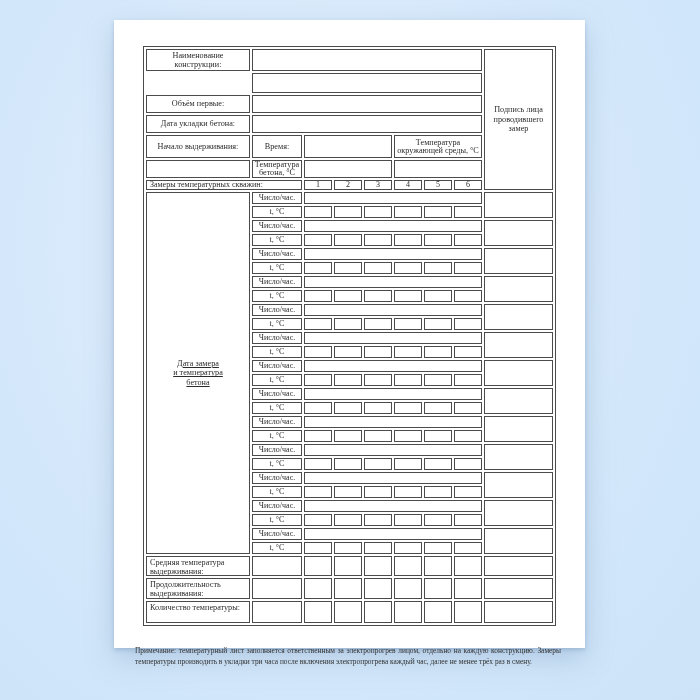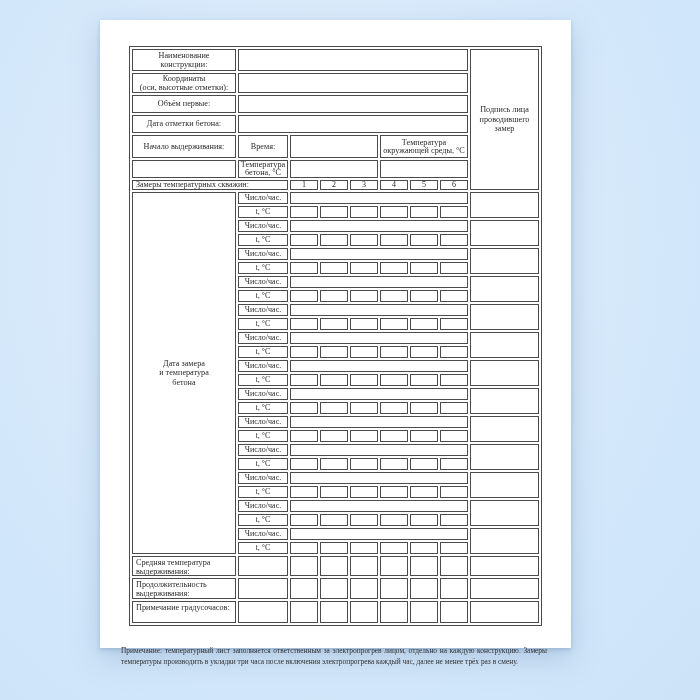--- a/index.html
+++ b/index.html
@@ -4,21 +4,21 @@
 <style>
   html,body{margin:0;padding:0;}
   .backdrop{
     position:relative;
     width:700px;height:700px;
     background: radial-gradient(ellipse at 45% 35%, #e2effc 0%, #d9eafb 40%, #d0e6fa 75%, #cde3f8 100%);
     overflow:hidden;
   }
   .page{
     position:absolute;
-    left:100px; top:20px;
+    left:114px; top:20px;
     width:471px; height:628px;
     background:#ffffff;
     box-shadow: 0 2px 4px rgba(125,155,190,.45), 0 10px 26px rgba(125,155,190,.40);
   }
   .formgrid{
     position:absolute;
     left:29px; top:26px;
     display:grid;
     grid-template-columns: 104px 50px repeat(6, 28px) 69px;
     grid-template-rows: 22px 20px 18px 18px 23px 18px 10px repeat(26, 12px) 20px 21px 22px;
@@ -55,43 +55,42 @@
   }
 </style>
 </head>
 <body>
 
 <div class="backdrop">
   <div class="page">
     <div class="formgrid">
         <div class="cell" style="grid-area: 1 / 1 / span 1 / span 1;">Наименование<br>конструкции:</div>
         <div class="cell" style="grid-area: 1 / 2 / span 1 / span 7;"></div>
-        <div class="cell" style="grid-area: 2 / 1 / span 1 / span 1;">Координаты<br>(оси, высотные отметки):</div>
         <div class="cell" style="grid-area: 2 / 2 / span 1 / span 7;"></div>
         <div class="cell" style="grid-area: 3 / 1 / span 1 / span 1;">Объём первые:</div>
         <div class="cell" style="grid-area: 3 / 2 / span 1 / span 7;"></div>
-        <div class="cell" style="grid-area: 4 / 1 / span 1 / span 1;">Дата отметки бетона:</div>
+        <div class="cell" style="grid-area: 4 / 1 / span 1 / span 1;">Дата укладки бетона:</div>
         <div class="cell" style="grid-area: 4 / 2 / span 1 / span 7;"></div>
         <div class="cell" style="grid-area: 1 / 9 / span 7 / span 1;">Подпись  лица<br>проводившего<br>замер</div>
         <div class="cell" style="grid-area: 5 / 1 / span 1 / span 1;">Начало  выдерживания:</div>
         <div class="cell" style="grid-area: 5 / 2 / span 1 / span 1;">Время:</div>
         <div class="cell" style="grid-area: 5 / 3 / span 1 / span 3;"></div>
         <div class="cell tight" style="grid-area: 5 / 6 / span 1 / span 3;">Температура<br>окружающей среды, °С</div>
         <div class="cell" style="grid-area: 6 / 1 / span 1 / span 1;"></div>
         <div class="cell tight" style="grid-area: 6 / 2 / span 1 / span 1;">Температура<br>бетона, °С</div>
         <div class="cell" style="grid-area: 6 / 3 / span 1 / span 3;"></div>
         <div class="cell" style="grid-area: 6 / 6 / span 1 / span 3;"></div>
         <div class="cell left mini" style="grid-area: 7 / 1 / span 1 / span 2;">Замеры температурных скважин:</div>
         <div class="cell mini" style="grid-area: 7 / 3 / span 1 / span 1;">1</div>
         <div class="cell mini" style="grid-area: 7 / 4 / span 1 / span 1;">2</div>
         <div class="cell mini" style="grid-area: 7 / 5 / span 1 / span 1;">3</div>
         <div class="cell mini" style="grid-area: 7 / 6 / span 1 / span 1;">4</div>
         <div class="cell mini" style="grid-area: 7 / 7 / span 1 / span 1;">5</div>
         <div class="cell mini" style="grid-area: 7 / 8 / span 1 / span 1;">6</div>
-        <div class="cell" style="grid-area: 8 / 1 / span 26 / span 1;">Дата замера<br>и температура<br>бетона</div>
+        <div class="cell" style="grid-area: 8 / 1 / span 26 / span 1; text-decoration: underline;">Дата замера<br>и температура<br>бетона</div>
         <div class="cell mini" style="grid-area: 8 / 2 / span 1 / span 1;">Число/час.</div>
         <div class="cell" style="grid-area: 8 / 3 / span 1 / span 6;"></div>
         <div class="cell" style="grid-area: 8 / 9 / span 2 / span 1;"></div>
         <div class="cell mini" style="grid-area: 9 / 2 / span 1 / span 1;">t, °С</div>
         <div class="cell" style="grid-area: 9 / 3 / span 1 / span 1;"></div>
         <div class="cell" style="grid-area: 9 / 4 / span 1 / span 1;"></div>
         <div class="cell" style="grid-area: 9 / 5 / span 1 / span 1;"></div>
         <div class="cell" style="grid-area: 9 / 6 / span 1 / span 1;"></div>
         <div class="cell" style="grid-area: 9 / 7 / span 1 / span 1;"></div>
         <div class="cell" style="grid-area: 9 / 8 / span 1 / span 1;"></div>
@@ -226,21 +225,21 @@
         <div class="cell" style="grid-area: 34 / 9 / span 1 / span 1;"></div>
         <div class="cell left top" style="grid-area: 35 / 1 / span 1 / span 1;">Продолжительность<br>выдерживания:</div>
         <div class="cell" style="grid-area: 35 / 2 / span 1 / span 1;"></div>
         <div class="cell" style="grid-area: 35 / 3 / span 1 / span 1;"></div>
         <div class="cell" style="grid-area: 35 / 4 / span 1 / span 1;"></div>
         <div class="cell" style="grid-area: 35 / 5 / span 1 / span 1;"></div>
         <div class="cell" style="grid-area: 35 / 6 / span 1 / span 1;"></div>
         <div class="cell" style="grid-area: 35 / 7 / span 1 / span 1;"></div>
         <div class="cell" style="grid-area: 35 / 8 / span 1 / span 1;"></div>
         <div class="cell" style="grid-area: 35 / 9 / span 1 / span 1;"></div>
-        <div class="cell left top" style="grid-area: 36 / 1 / span 1 / span 1;">Примечание градусочасов:</div>
+        <div class="cell left top" style="grid-area: 36 / 1 / span 1 / span 1;">Количество температуры:</div>
         <div class="cell" style="grid-area: 36 / 2 / span 1 / span 1;"></div>
         <div class="cell" style="grid-area: 36 / 3 / span 1 / span 1;"></div>
         <div class="cell" style="grid-area: 36 / 4 / span 1 / span 1;"></div>
         <div class="cell" style="grid-area: 36 / 5 / span 1 / span 1;"></div>
         <div class="cell" style="grid-area: 36 / 6 / span 1 / span 1;"></div>
         <div class="cell" style="grid-area: 36 / 7 / span 1 / span 1;"></div>
         <div class="cell" style="grid-area: 36 / 8 / span 1 / span 1;"></div>
         <div class="cell" style="grid-area: 36 / 9 / span 1 / span 1;"></div>
       </div>
     <p class="note">Примечание: температурный лист заполняется ответственным за электропрогрев лицом, отдельно на каждую конструкцию. Замеры температуры производить в укладки три часа после включения электропрогрева каждый час, далее не менее трёх раз в смену.</p>

